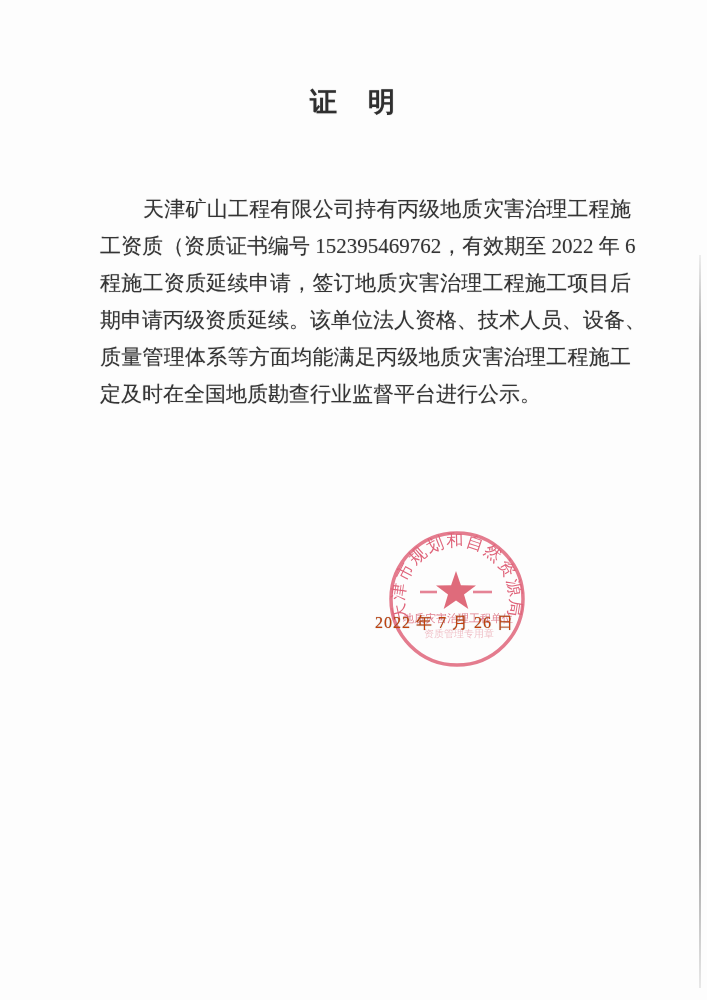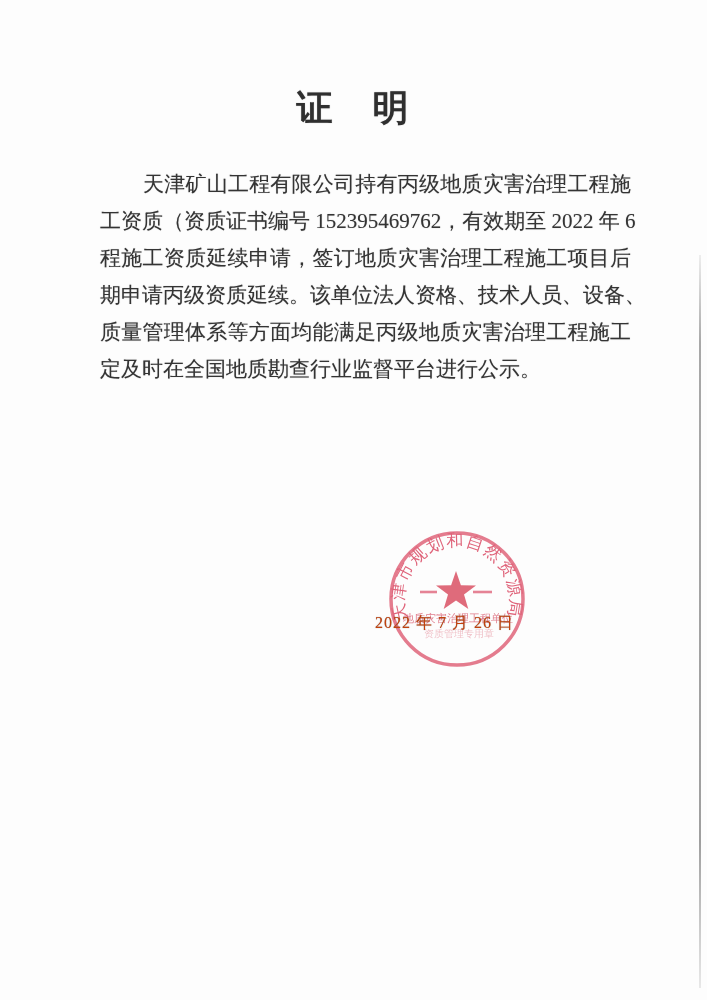--- a/index.html
+++ b/index.html
@@ -12,21 +12,21 @@
     background: #fdfdfd;
     overflow: hidden;
     font-family: "Liberation Serif", "DejaVu Serif", serif;
   }
   .doc-title {
     position: absolute;
     top: 84px;
     left: 0;
     width: 707px;
     text-align: center;
-    font-size: 36px;
+    font-size: 27px;
     font-weight: 600;
     color: #2f2f2f;
     letter-spacing: 2px;
     text-shadow: 0 0 1px rgba(50,50,50,0.45);
   }
   .doc-body {
     position: absolute;
     top: 166px;
     left: 100px;
     width: 531px;
@@ -34,21 +34,21 @@
     font-size: 21px;
     text-shadow: 0 0 1px rgba(60,60,60,0.4);
   }
   .body-line {
     height: 37px;
     line-height: 37px;
     text-align: justify;
     text-align-last: justify;
     white-space: nowrap;
   }
-  .body-line.first { text-indent: 43px; }
+  .body-line.first { text-indent: 43px; margin-top: 25px; }
   .body-line.last { text-align-last: left; white-space: normal; }
   .seal {
     position: absolute;
     left: 372px;
     top: 514px;
     width: 170px;
     height: 170px;
     opacity: 0.92;
   }
   .seal svg { display: block; width: 170px; height: 170px; }

